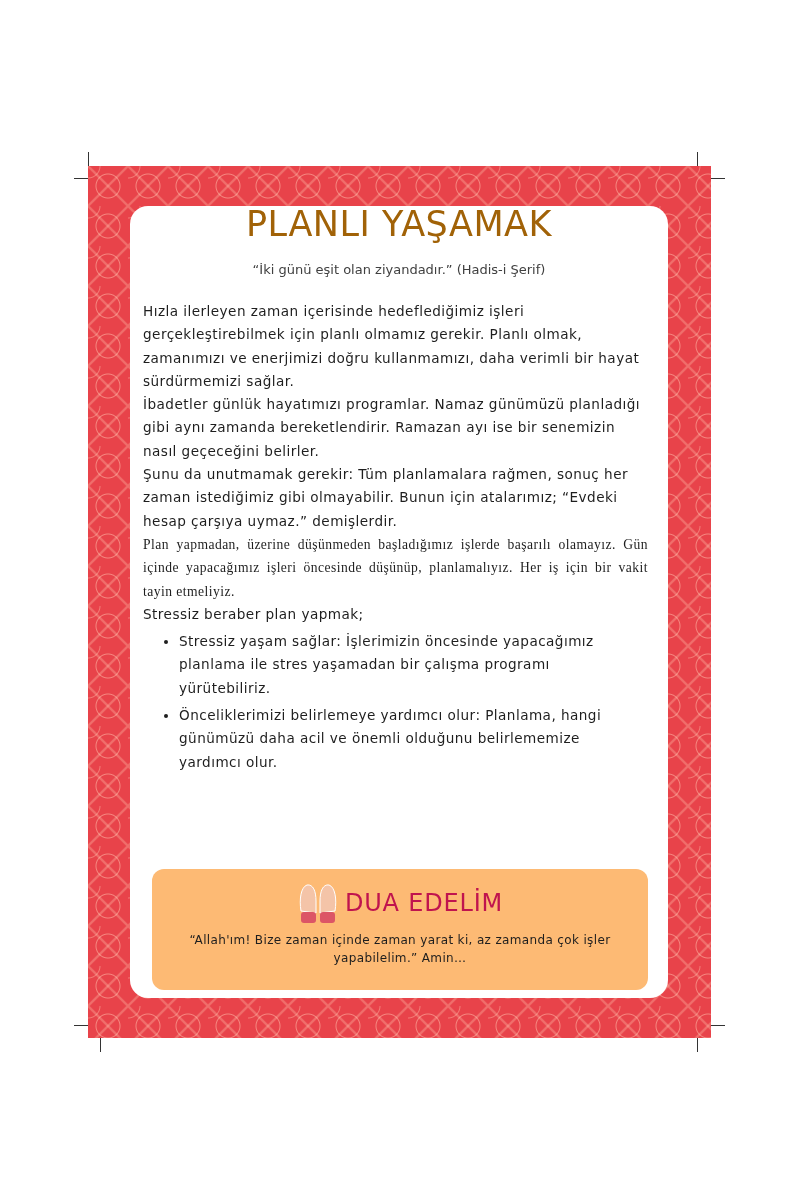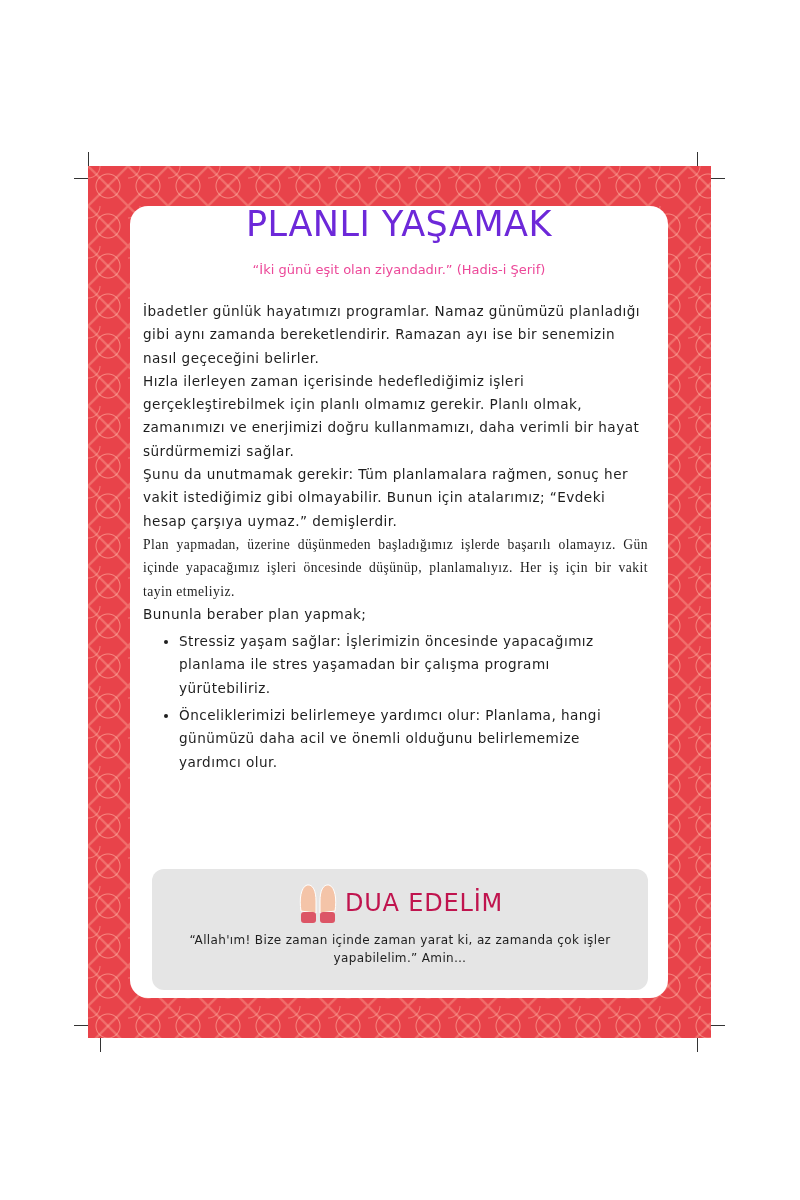--- a/index.html
+++ b/index.html
@@ -17,38 +17,38 @@
         linear-gradient(45deg, transparent 47%, rgba(255,190,170,0.35) 49%, rgba(255,190,170,0.35) 51%, transparent 53%),
         linear-gradient(-45deg, transparent 47%, rgba(255,190,170,0.35) 49%, rgba(255,190,170,0.35) 51%, transparent 53%);
       background-size: 40px 40px, 40px 40px, 40px 40px, 40px 40px;
     }
     .card {
       position: absolute; left: 130px; top: 206px; width: 538px; height: 792px;
       background: #ffffff; border-radius: 18px;
     }
     .title {
       position: absolute; left: 130px; width: 538px; top: 204px; text-align: center;
-      font-family: "DejaVu Sans", sans-serif; font-size: 35px; color: #6d28d9; letter-spacing: 0.5px;
+      font-family: "DejaVu Sans", sans-serif; font-size: 35px; color: #a16207; letter-spacing: 0.5px;
       font-weight: normal; margin: 0;
     }
     .quote {
       position: absolute; left: 130px; width: 538px; top: 262px; text-align: center;
-      font-size: 13px; color: #ec4899;
+      font-size: 13px; color: #404040;
     }
     .body {
       position: absolute; left: 143px; top: 300px; width: 505px;
       font-size: 13.6px; line-height: 23.3px; color: #1e1e1e; letter-spacing: 0.45px;
     }
     .body p { margin: 0; }
     .body p.justify { text-align: justify; font-family: Liberation Serif, serif; }
     .body ul { margin: 0; padding-left: 32px; }
     .body li { margin: 4px; }
     .dua {
       position: absolute; left: 152px; top: 869px; width: 496px; height: 121px;
-      background: #e5e5e5; border-radius: 12px;
+      background: #fdba74; border-radius: 12px;
     }
     .dua-head {
       position: absolute; left: 0; width: 496px; top: 12px; display: flex; justify-content: center; align-items: center; gap: 6px;
     }
     .dua-title { font-size: 24px; color: #c0144e; letter-spacing: 0.8px; }
     .hands { width: 42px; height: 44px; }
     .dua-text {
       position: absolute; left: 8px; width: 480px; top: 62px; text-align: center;
       font-size: 12px; line-height: 18px; color: #1e1e1e; letter-spacing: 0.35px;
     }
@@ -65,25 +65,25 @@
 <div class="crop" style="left:697px;top:1038px;width:1px;height:14px;"></div>
 <div class="crop" style="left:711px;top:1025px;width:14px;height:1px;"></div>
 
 <div class="page"></div>
 <div class="card"></div>
 
 <h1 class="title">PLANLI YAŞAMAK</h1>
 <div class="quote">“İki günü eşit olan ziyandadır.” (Hadis-i Şerif)</div>
 
 <div class="body">
+  <p>Hızla ilerleyen zaman içerisinde hedeflediğimiz işleri gerçekleştirebilmek için planlı olmamız gerekir. Planlı olmak, zamanımızı ve enerjimizi doğru kullanmamızı, daha verimli bir hayat sürdürmemizi sağlar.</p>
   <p>İbadetler günlük hayatımızı programlar. Namaz günümüzü planladığı gibi aynı zamanda bereketlendirir. Ramazan ayı ise bir senemizin nasıl geçeceğini belirler.</p>
-  <p>Hızla ilerleyen zaman içerisinde hedeflediğimiz işleri gerçekleştirebilmek için planlı olmamız gerekir. Planlı olmak, zamanımızı ve enerjimizi doğru kullanmamızı, daha verimli bir hayat sürdürmemizi sağlar.</p>
-  <p>Şunu da unutmamak gerekir: Tüm planlamalara rağmen, sonuç her vakit istediğimiz gibi olmayabilir. Bunun için atalarımız; “Evdeki hesap çarşıya uymaz.” demişlerdir.</p>
+  <p>Şunu da unutmamak gerekir: Tüm planlamalara rağmen, sonuç her zaman istediğimiz gibi olmayabilir. Bunun için atalarımız; “Evdeki hesap çarşıya uymaz.” demişlerdir.</p>
   <p class="justify">Plan yapmadan, üzerine düşünmeden başladığımız işlerde başarılı olamayız. Gün içinde yapacağımız işleri öncesinde düşünüp, planlamalıyız. Her iş için bir vakit tayin etmeliyiz.</p>
-  <p>Bununla beraber plan yapmak;</p>
+  <p>Stressiz beraber plan yapmak;</p>
   <ul>
     <li>Stressiz yaşam sağlar: İşlerimizin öncesinde yapacağımız planlama ile stres yaşamadan bir çalışma programı yürütebiliriz.</li>
     <li>Önceliklerimizi belirlemeye yardımcı olur: Planlama, hangi günümüzü daha acil ve önemli olduğunu belirlememize yardımcı olur.</li>
   </ul>
 </div>
 
 <div class="dua">
   <div class="dua-head">
     <svg class="hands" viewBox="0 0 42 44">
       <path d="M4 30 C2 18 4 6 10 4 C16 3 19 10 19 20 L19 32 Z" fill="#f4c4a8" stroke="#fff" stroke-width="1"></path>

